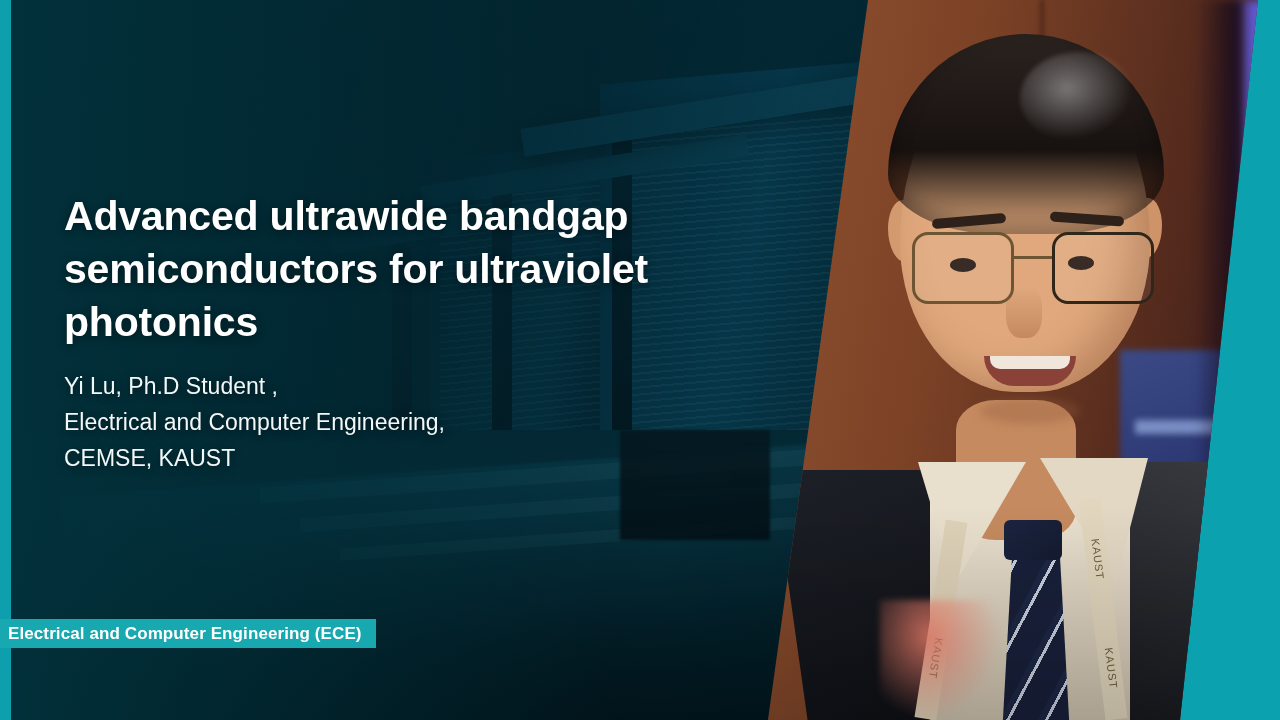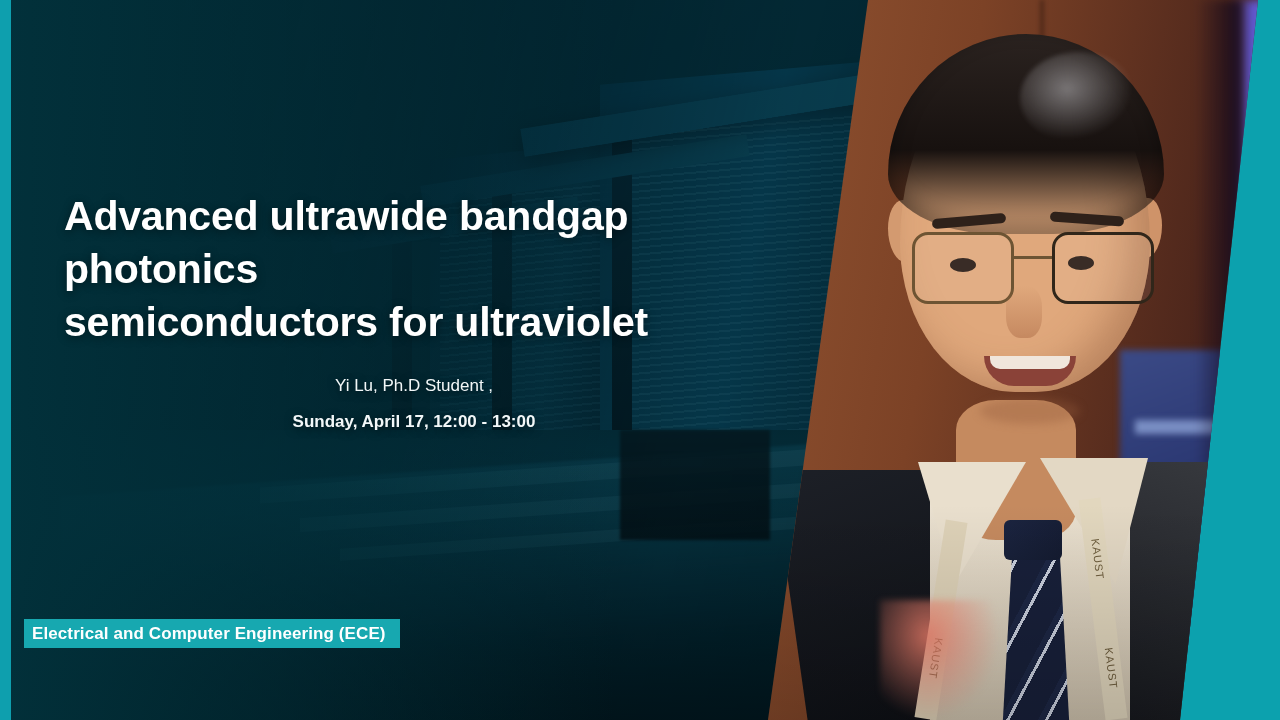--- a/index.html
+++ b/index.html
@@ -327,42 +327,40 @@
     color:#ffffff;
     font-size:41px; font-weight:bold;
     line-height:1.29;
     letter-spacing:-.2px;
     text-shadow:0 2px 10px rgba(0,0,0,.45);
   }
 
   .details {
     position:absolute; left:64px; top:368px; width:700px;
     color:#f2f7f8;
-    font-size:17px;
+    font-size:23px;
     line-height:36px;
     text-shadow:0 2px 8px rgba(0,0,0,.5);
-    text-align:center;
   }
   .details .line { white-space:nowrap; }
   .details .line.bold { font-weight:bold; }
 
   
   .badges { position:absolute; left:0; top:619px; z-index:8; }
   .badge {
     background:#17a8b0;
     color:#ffffff;
     font-weight:bold;
     font-size:17px;
     line-height:29px;
     height:29px;
     padding:0 14px 0 8px;
     display:inline-block;
     white-space:nowrap;
     letter-spacing:.1px;
-    margin-left:24px;
   }
   .badge-row { display:block; }
   .badge-row + .badge-row { margin-top:8px; }
 </style>
 </head>
 <body>
 
 <div id="slide">
 
   <div class="bg-photo">
@@ -435,27 +433,28 @@
     <div class="p-chin-shadow"></div>
     <div class="p-photo-soft"></div>
   </div>
 
   <div class="edge-stripe"></div>
 
   <div class="text-layer">
 
     <div class="title">
       <div>Advanced ultrawide bandgap</div>
+      <div>semiconductors for ultraviolet</div>
       <div>photonics</div>
-      <div>semiconductors for ultraviolet</div>
     </div>
 
     <div class="details">
       <div class="line">Yi Lu, Ph.D Student ,</div>
-      <div class="line bold">Sunday, April 17, 12:00 - 13:00</div>
+      <div class="line">Electrical and Computer Engineering,</div>
+      <div class="line">CEMSE, KAUST</div>
     </div>
   </div>
 
   <div class="badges">
     <div class="badge-row">
       <span class="badge">Electrical and Computer Engineering (ECE)</span>
     </div>
   </div>
 
 </div>

